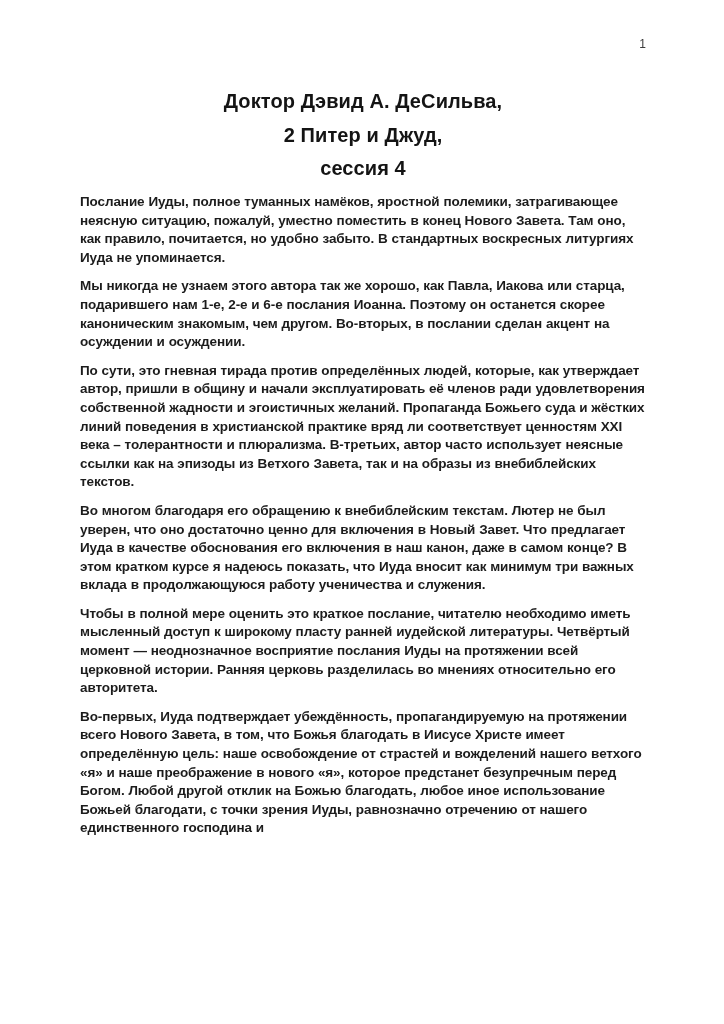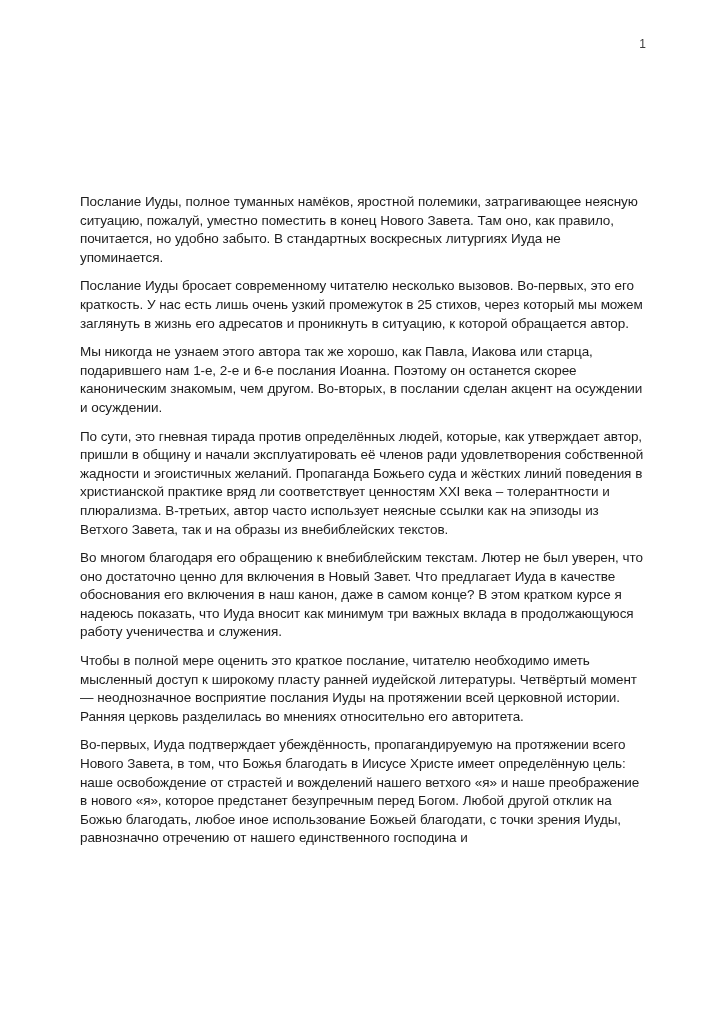--- a/index.html
+++ b/index.html
@@ -49,33 +49,38 @@
     width: 567px;
   }
   .doc-body p {
     margin: 0 0 10px 0;
     font-size: 13.5px;
     line-height: 18.6px;
     text-align: left;
     color: #1c1c1c;
     letter-spacing: -0.1px;
     word-spacing: 0.2px;
+    font-weight: bold;
   }
 </style>
 </head>
 <body>
 
 <div class="page">
 
   <div class="page-number">1</div>
 
+  <h1 class="doc-title">
+    <span class="title-line">Доктор Дэвид А. ДеСильва,</span>
+    <span class="title-line">2 Питер и Джуд,</span>
+    <span class="title-line">сессия 4</span>
+  </h1>
 
   <div class="doc-body">
     <p>Послание Иуды, полное туманных намёков, яростной полемики, затрагивающее неясную ситуацию, пожалуй, уместно поместить в конец Нового Завета. Там оно, как правило, почитается, но удобно забыто. В стандартных воскресных литургиях Иуда не упоминается.</p>
-    <p>Послание Иуды бросает современному читателю несколько вызовов. Во-первых, это его краткость. У нас есть лишь очень узкий промежуток в 25 стихов, через который мы можем заглянуть в жизнь его адресатов и проникнуть в ситуацию, к которой обращается автор.</p>
     <p>Мы никогда не узнаем этого автора так же хорошо, как Павла, Иакова или старца, подарившего нам 1-е, 2-е и 6-е послания Иоанна. Поэтому он останется скорее каноническим знакомым, чем другом. Во-вторых, в послании сделан акцент на осуждении и осуждении.</p>
     <p>По сути, это гневная тирада против определённых людей, которые, как утверждает автор, пришли в общину и начали эксплуатировать её членов ради удовлетворения собственной жадности и эгоистичных желаний. Пропаганда Божьего суда и жёстких линий поведения в христианской практике вряд ли соответствует ценностям XXI века – толерантности и плюрализма. В-третьих, автор часто использует неясные ссылки как на эпизоды из Ветхого Завета, так и на образы из внебиблейских текстов.</p>
     <p>Во многом благодаря его обращению к внебиблейским текстам. Лютер не был уверен, что оно достаточно ценно для включения в Новый Завет. Что предлагает Иуда в качестве обоснования его включения в наш канон, даже в самом конце? В этом кратком курсе я надеюсь показать, что Иуда вносит как минимум три важных вклада в продолжающуюся работу ученичества и служения.</p>
     <p>Чтобы в полной мере оценить это краткое послание, читателю необходимо иметь мысленный доступ к широкому пласту ранней иудейской литературы. Четвёртый момент — неоднозначное восприятие послания Иуды на протяжении всей церковной истории. Ранняя церковь разделилась во мнениях относительно его авторитета.</p>
     <p>Во-первых, Иуда подтверждает убеждённость, пропагандируемую на протяжении всего Нового Завета, в том, что Божья благодать в Иисусе Христе имеет определённую цель: наше освобождение от страстей и вожделений нашего ветхого «я» и наше преображение в нового «я», которое предстанет безупречным перед Богом. Любой другой отклик на Божью благодать, любое иное использование Божьей благодати, с точки зрения Иуды, равнозначно отречению от нашего единственного господина и</p>
   </div>
 
 </div>
 
 </body></html>

